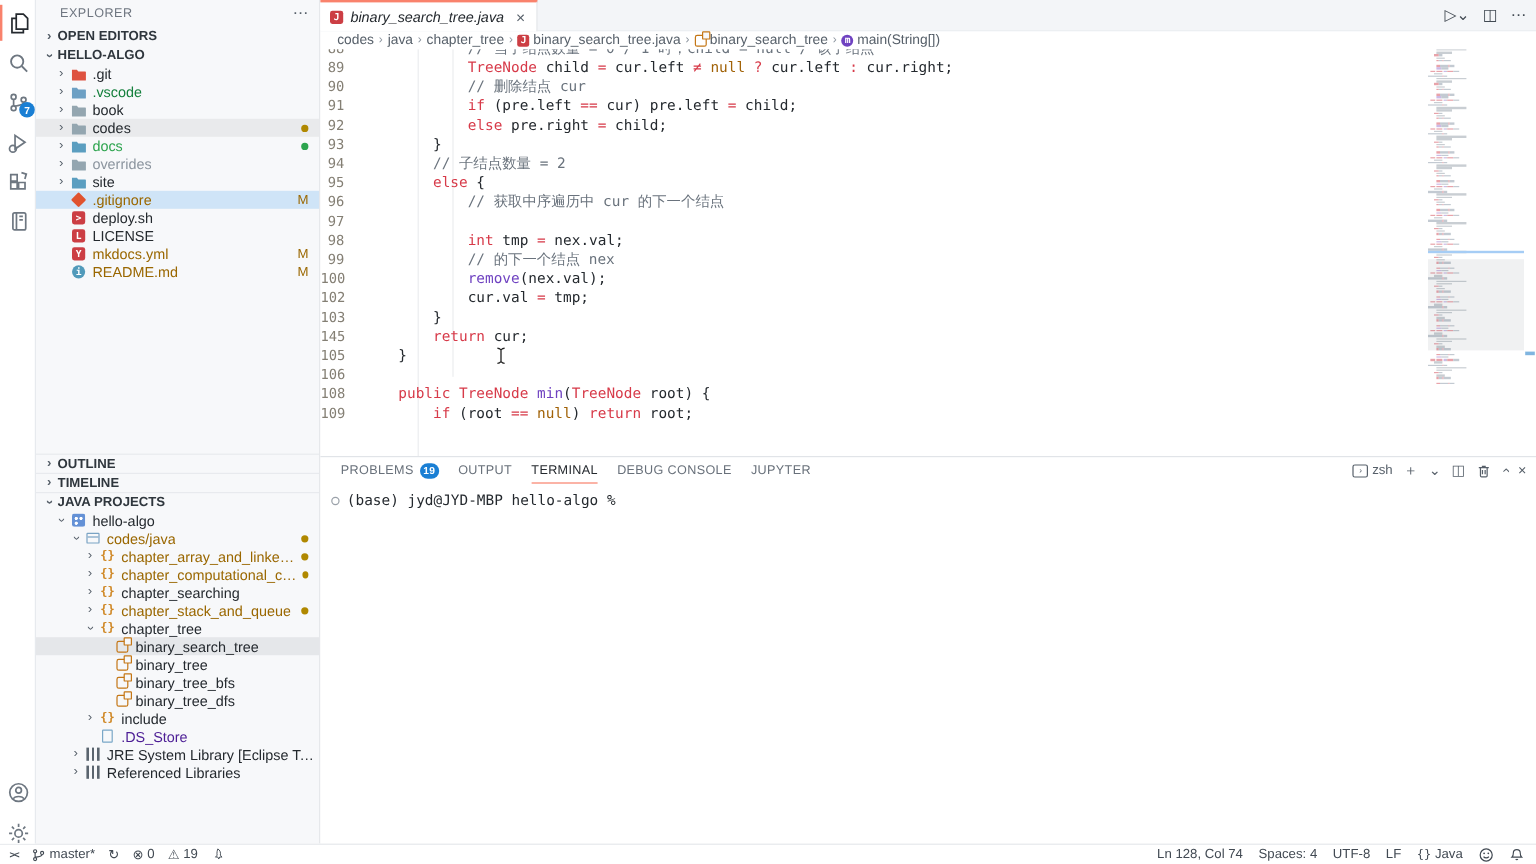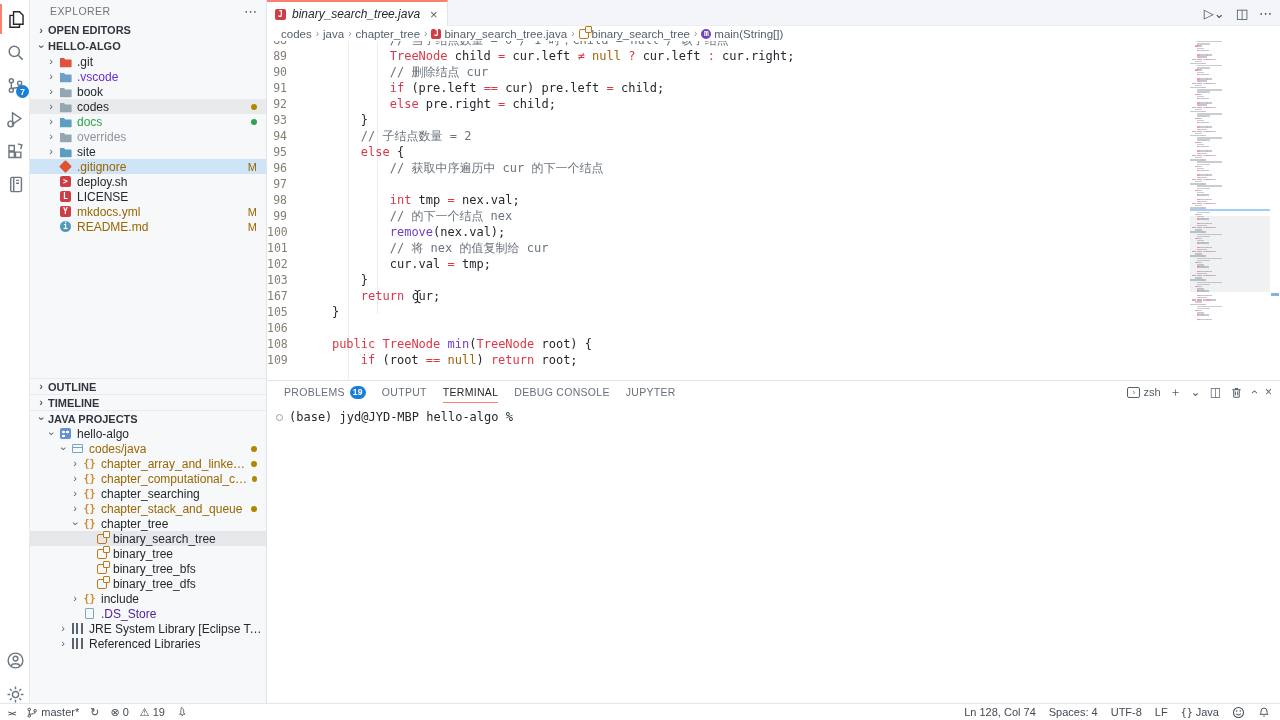--- a/index.html
+++ b/index.html
@@ -227,21 +227,21 @@
           <span class="tlabel">.git</span>
           <span class="spacer"></span>
         </div>
         <div class="trow" style="padding-left: 14px;">
           <span class="chev">›</span>
           <span class="ticon">
             <svg width="13" height="12" viewBox="0 0 14 13">
               <path d="M1 2.2h4.4l1.4 1.7h6.2a.6.6 0 0 1 .6.6v7a.6.6 0 0 1-.6.6H1.6a.6.6 0 0 1-.6-.6z" fill="#6da0c4"></path>
             </svg>
           </span>
-          <span class="tlabel" style="color: #6d28d9;">.vscode</span>
+          <span class="tlabel" style="color: #15803d;">.vscode</span>
           <span class="spacer"></span>
         </div>
         <div class="trow" style="padding-left: 14px;">
           <span class="chev">›</span>
           <span class="ticon">
             <svg width="13" height="12" viewBox="0 0 14 13">
               <path d="M1 2.2h4.4l1.4 1.7h6.2a.6.6 0 0 1 .6.6v7a.6.6 0 0 1-.6.6H1.6a.6.6 0 0 1-.6-.6z" fill="#94a6b0"></path>
             </svg>
           </span>
           <span class="tlabel">book</span>
@@ -566,33 +566,29 @@
           </div>
           <div class="code-line">
             <span class="ln">99</span>
             <pre><span class="tk-d">            </span><span class="tk-m">// 的下一个结点 nex</span></pre>
           </div>
           <div class="code-line">
             <span class="ln">100</span>
             <pre><span class="tk-d">            </span><span class="tk-f">remove</span><span class="tk-d">(nex.val);</span></pre>
           </div>
           <div class="code-line">
-            <span class="ln">101</span>
-            <pre><span class="tk-d">            </span><span class="tk-m">// 将 nex 的值复制给 cur</span></pre>
-          </div>
-          <div class="code-line">
             <span class="ln">102</span>
             <pre><span class="tk-d">            cur.val </span><span class="tk-o">=</span><span class="tk-d"> tmp;</span></pre>
           </div>
           <div class="code-line">
             <span class="ln">103</span>
             <pre><span class="tk-d">        }</span></pre>
           </div>
           <div class="code-line">
-            <span class="ln">167</span>
+            <span class="ln">145</span>
             <pre><span class="tk-d">        </span><span class="tk-k">return</span><span class="tk-d"> cur;</span></pre>
           </div>
           <div class="code-line">
             <span class="ln">105</span>
             <pre><span class="tk-d">    }</span></pre>
           </div>
           <div class="code-line">
             <span class="ln">106</span>
             <pre></pre>
           </div>

